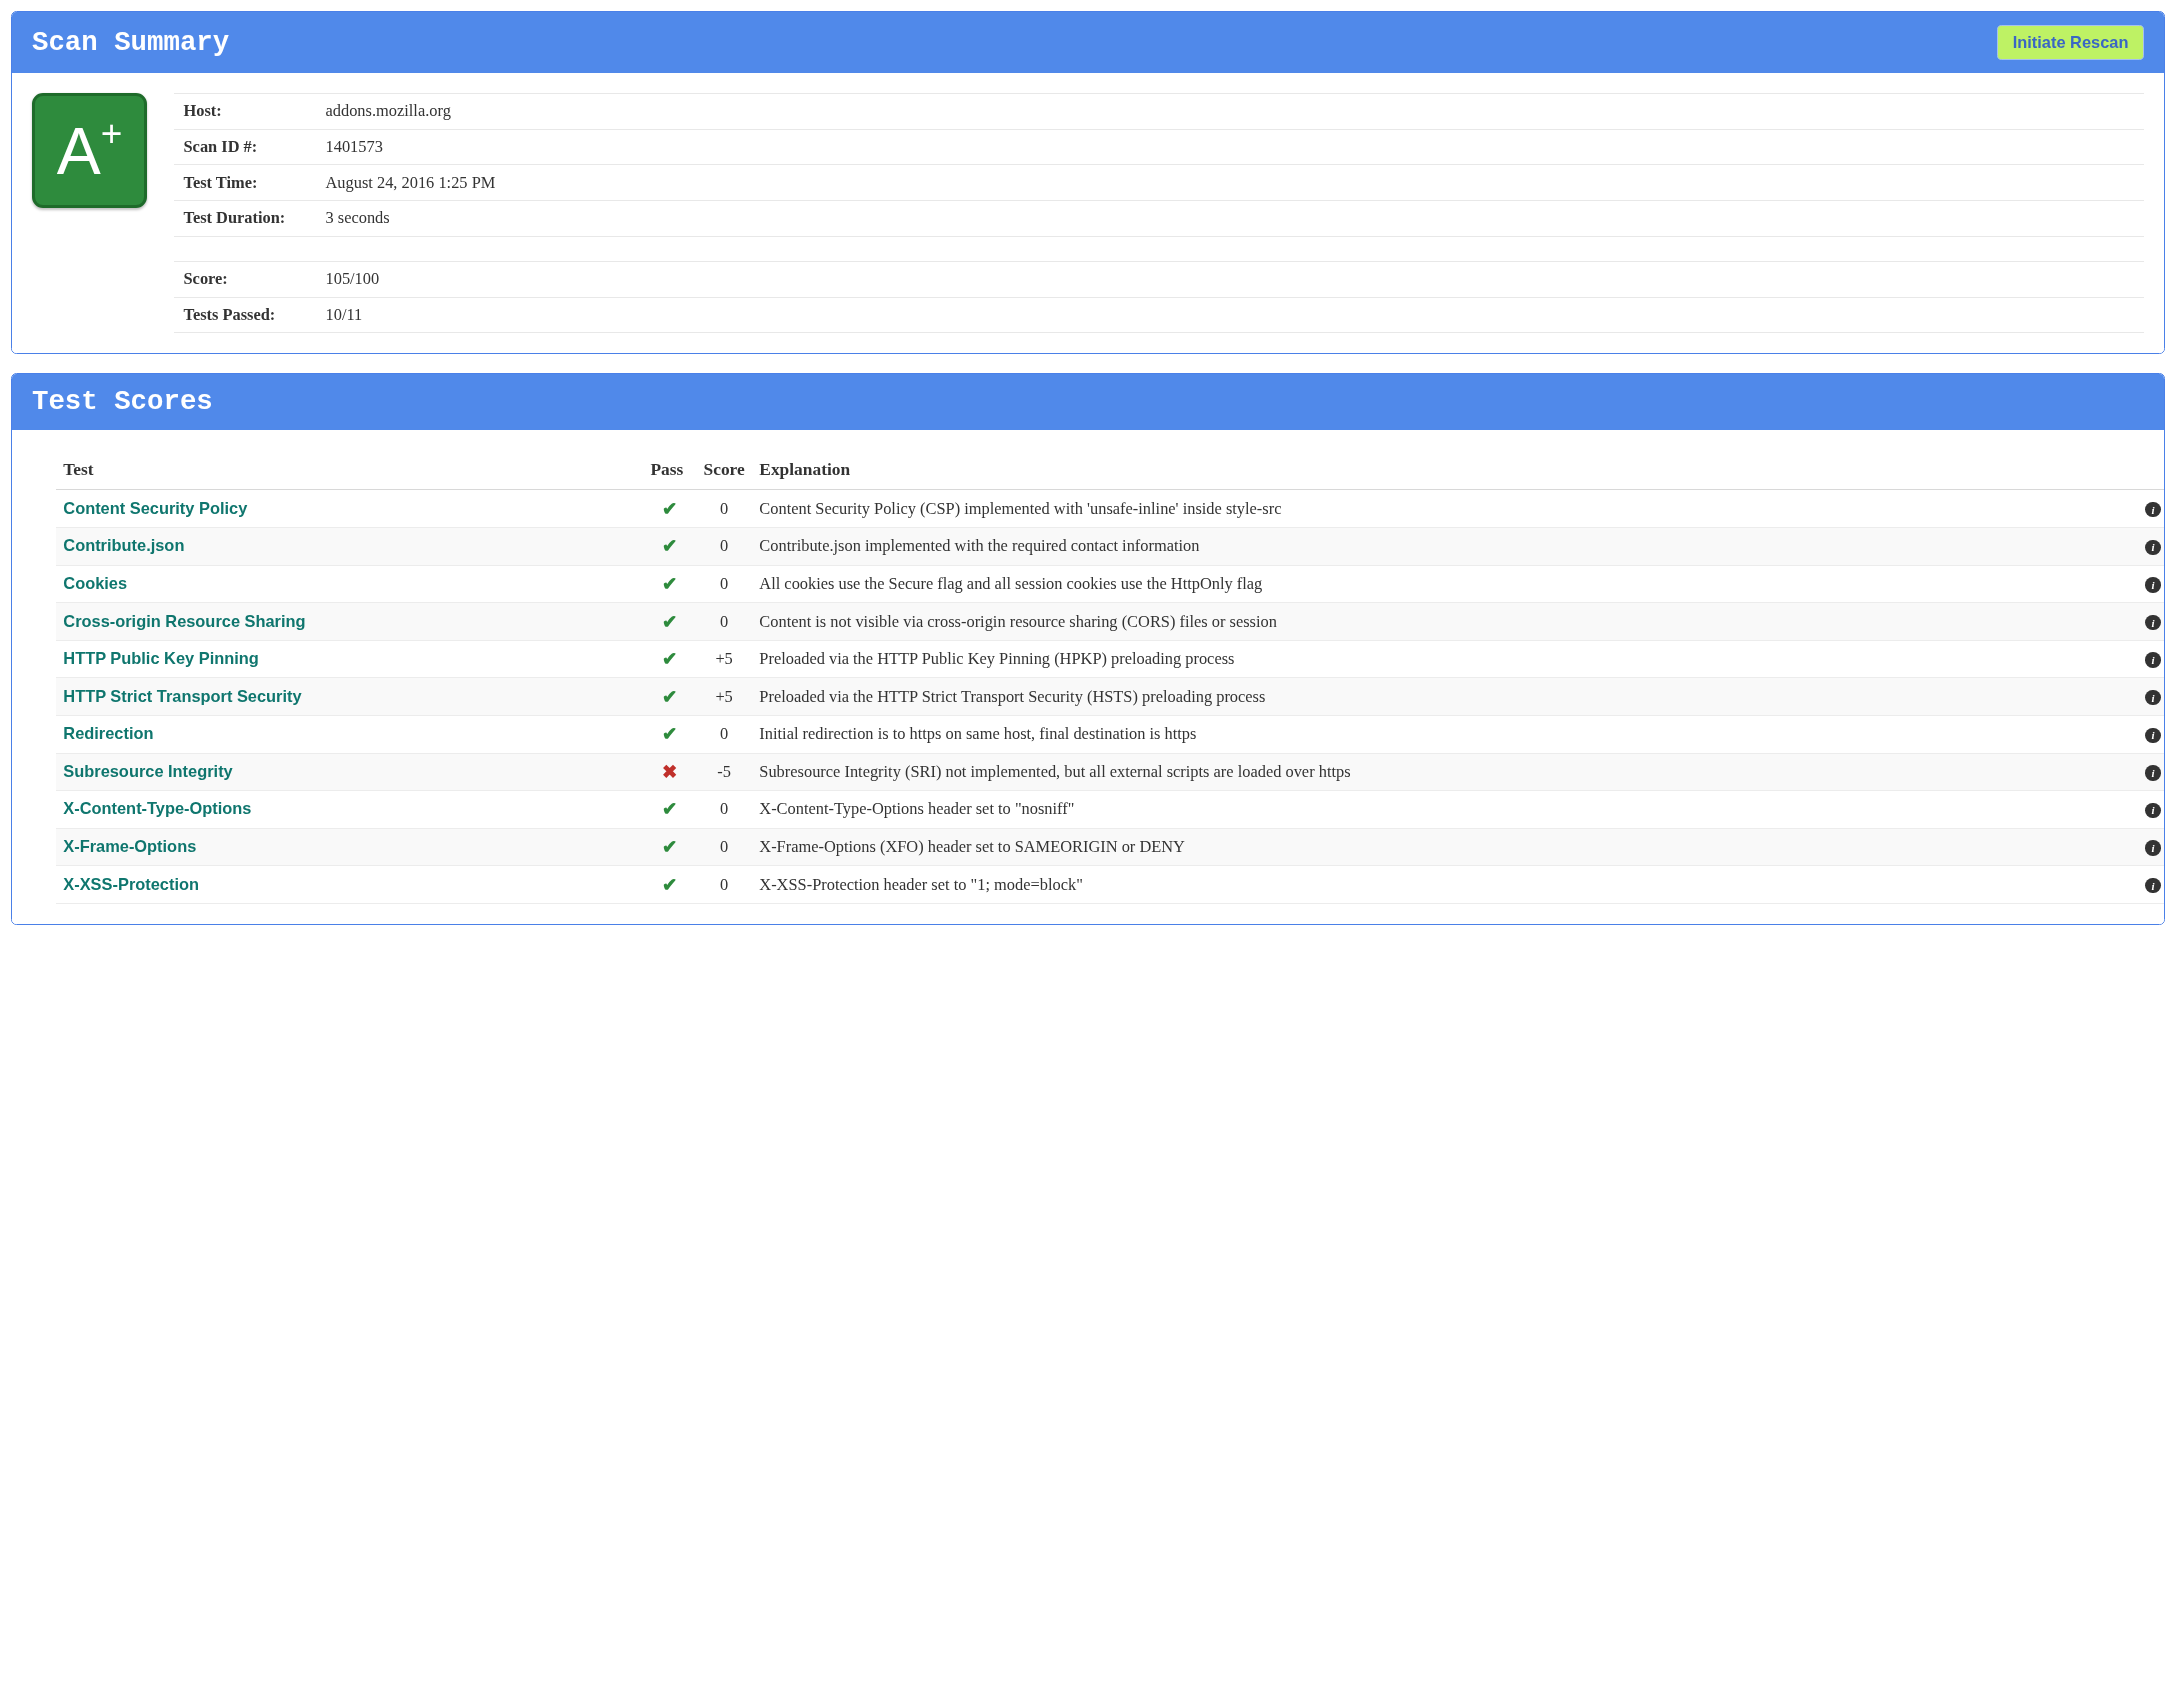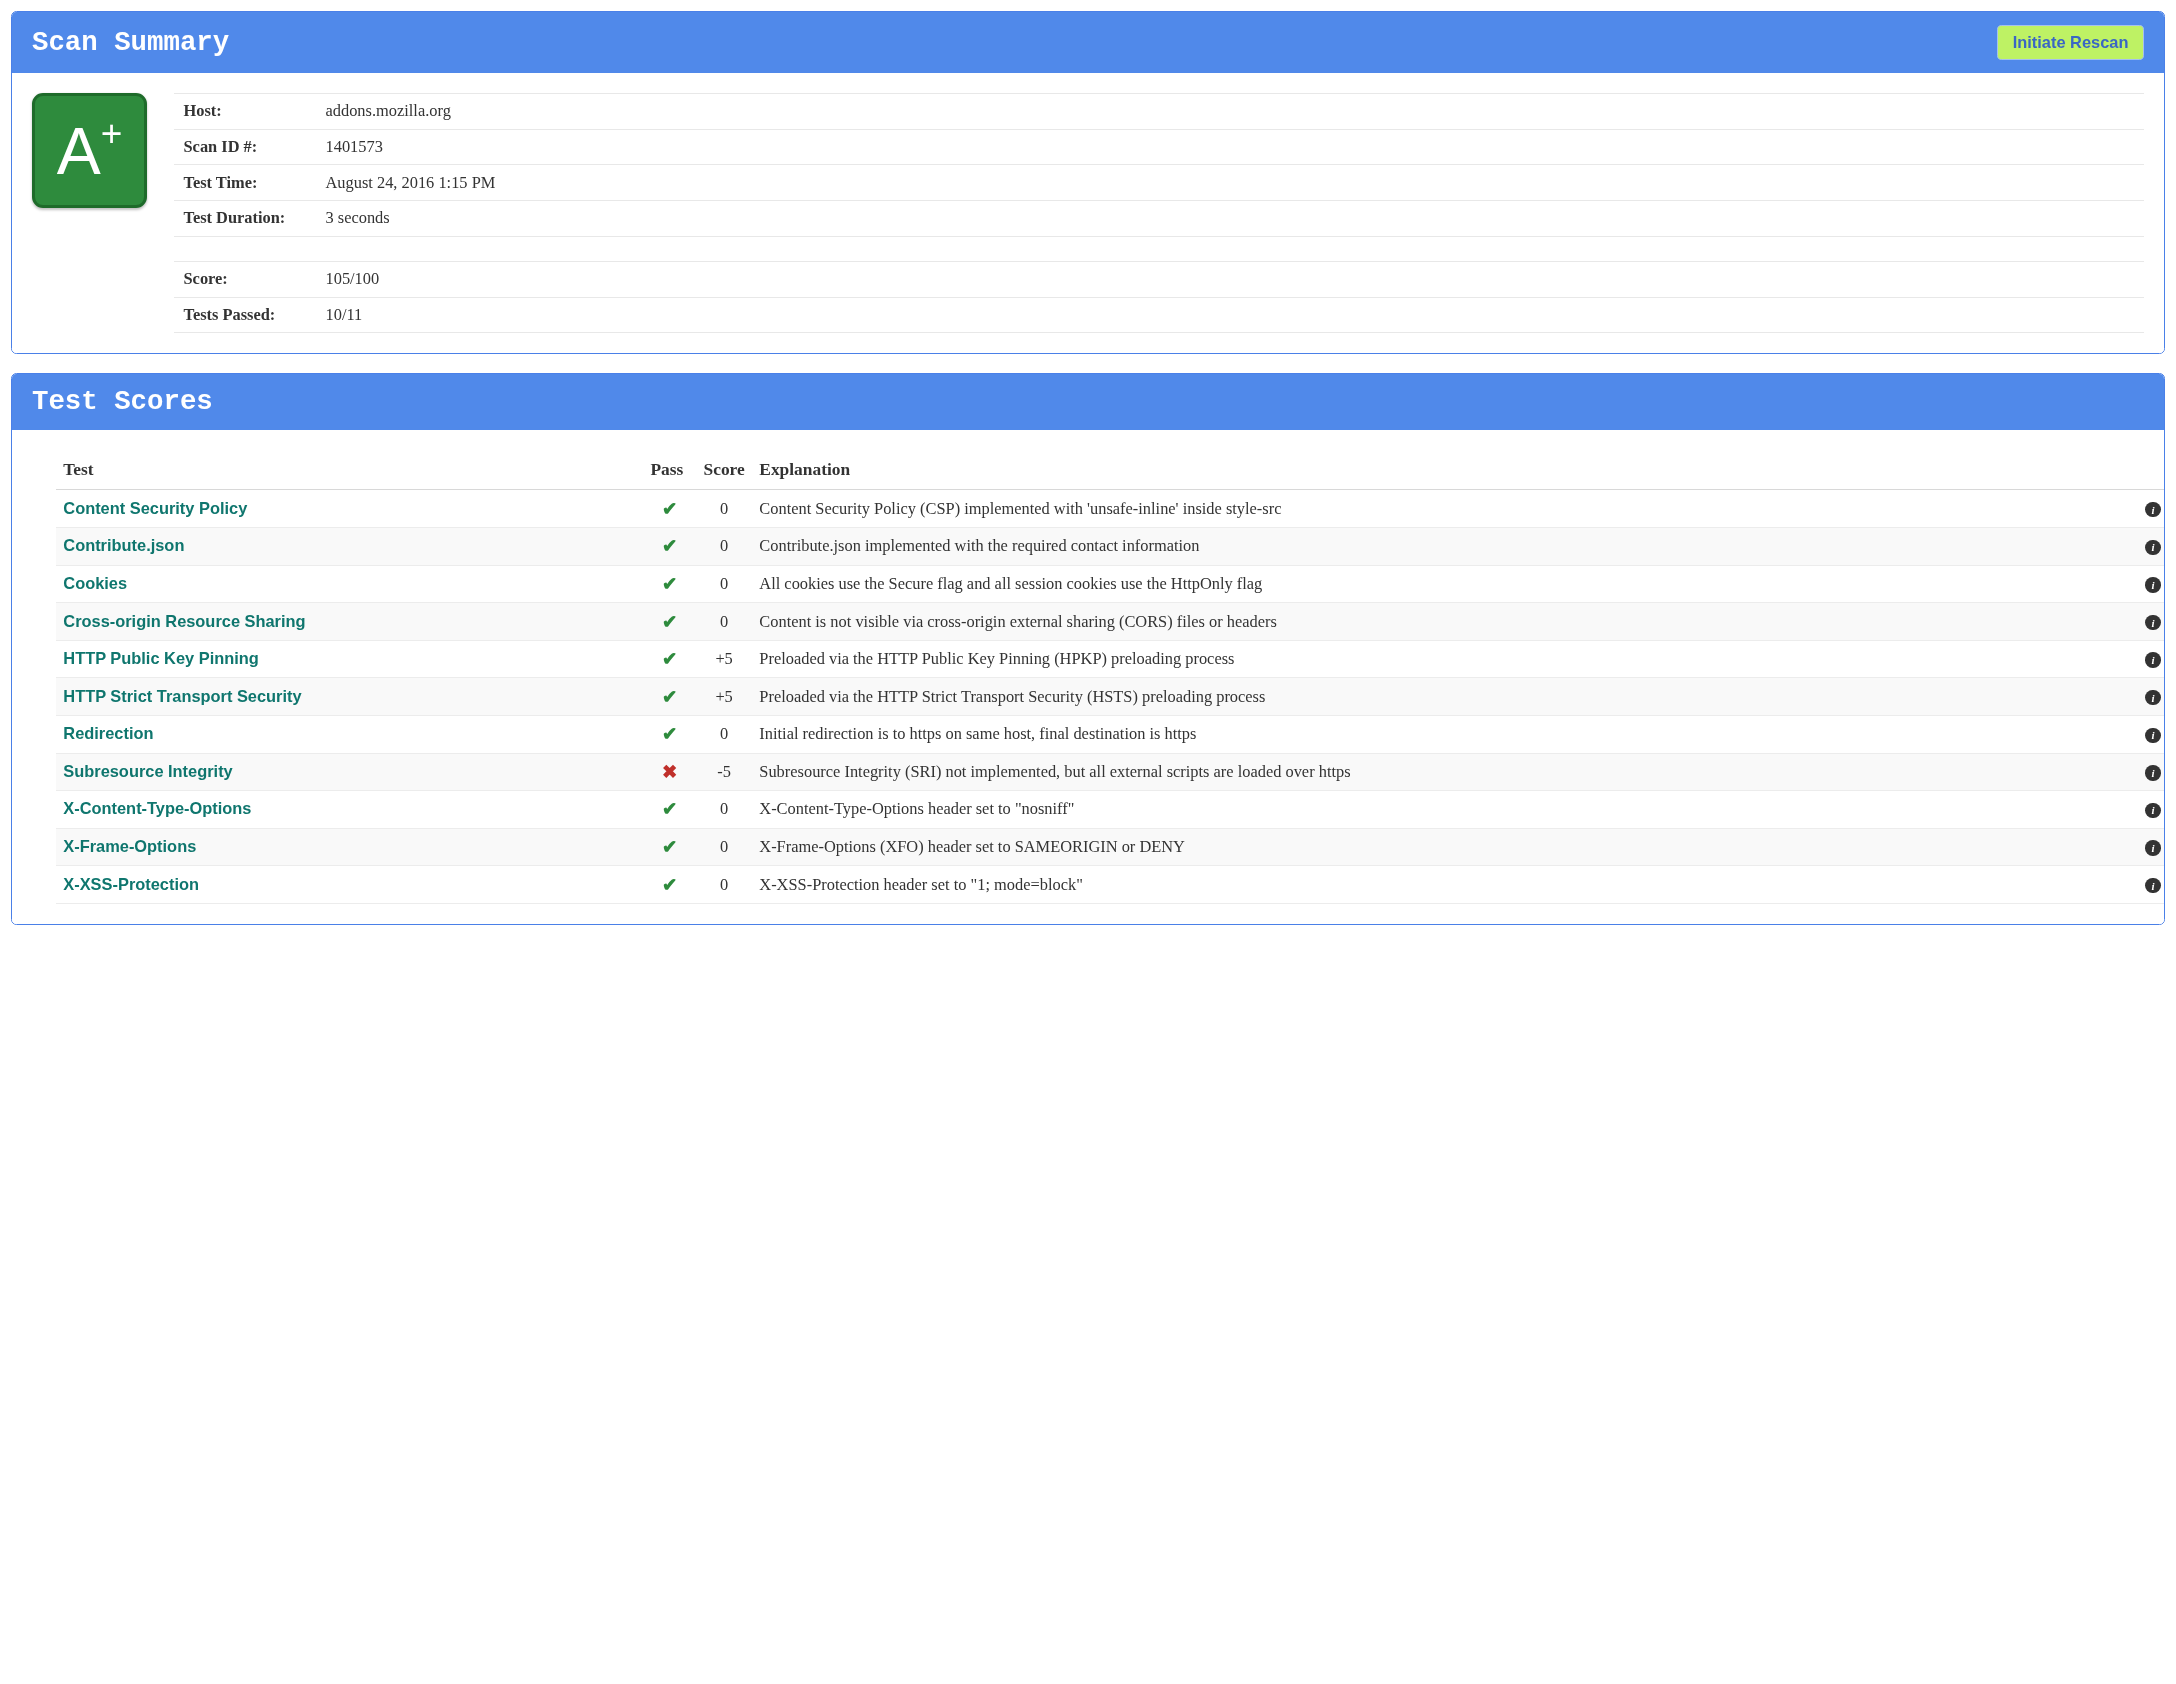--- a/index.html
+++ b/index.html
@@ -170,21 +170,21 @@
             <tr>
           <td>Host:</td>
           <td>addons.mozilla.org</td>
         </tr>
         <tr>
           <td>Scan ID #:</td>
           <td>1401573</td>
         </tr>
         <tr>
           <td>Test Time:</td>
-          <td>August 24, 2016 1:15 PM</td>
+          <td>August 24, 2016 1:25 PM</td>
         </tr>
         <tr>
           <td>Test Duration:</td>
           <td>3 seconds</td>
         </tr>
         <tr class="spacer-row">
               <td></td>
               <td></td>
             </tr>
         <tr>
@@ -235,21 +235,21 @@
             <td><a class="test-link">Cookies</a></td>
             <td class="col-pass"><span class="check-icon">✔</span></td>
             <td class="col-score">0</td>
             <td>All cookies use the Secure flag and all session cookies use the HttpOnly flag</td>
             <td class="col-info"><span class="info-icon">i</span></td>
           </tr>
           <tr>
             <td><a class="test-link">Cross-origin Resource Sharing</a></td>
             <td class="col-pass"><span class="check-icon">✔</span></td>
             <td class="col-score">0</td>
-            <td>Content is not visible via cross-origin external sharing (CORS) files or headers</td>
+            <td>Content is not visible via cross-origin resource sharing (CORS) files or session</td>
             <td class="col-info"><span class="info-icon">i</span></td>
           </tr>
           <tr>
             <td><a class="test-link">HTTP Public Key Pinning</a></td>
             <td class="col-pass"><span class="check-icon">✔</span></td>
             <td class="col-score">+5</td>
             <td>Preloaded via the HTTP Public Key Pinning (HPKP) preloading process</td>
             <td class="col-info"><span class="info-icon">i</span></td>
           </tr>
           <tr>

